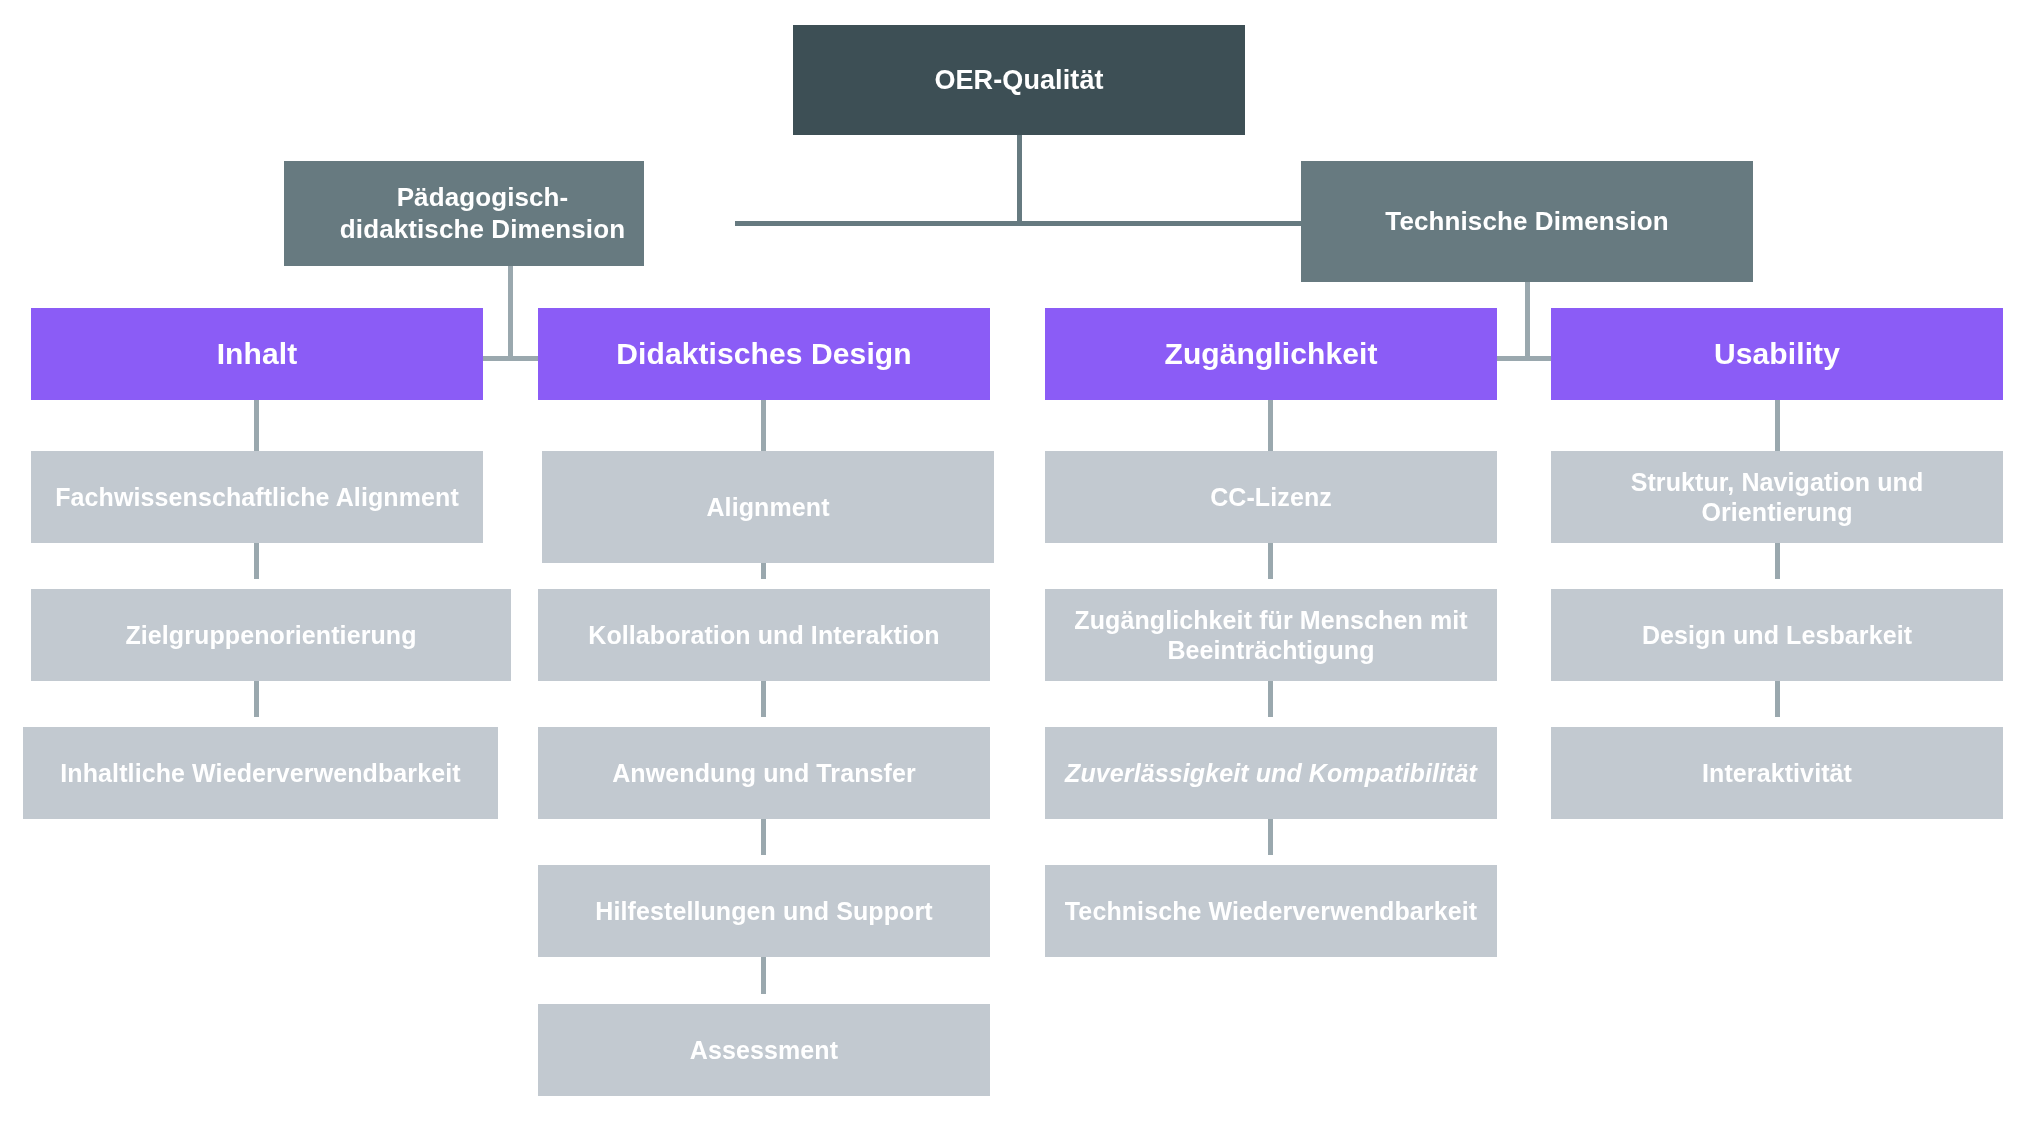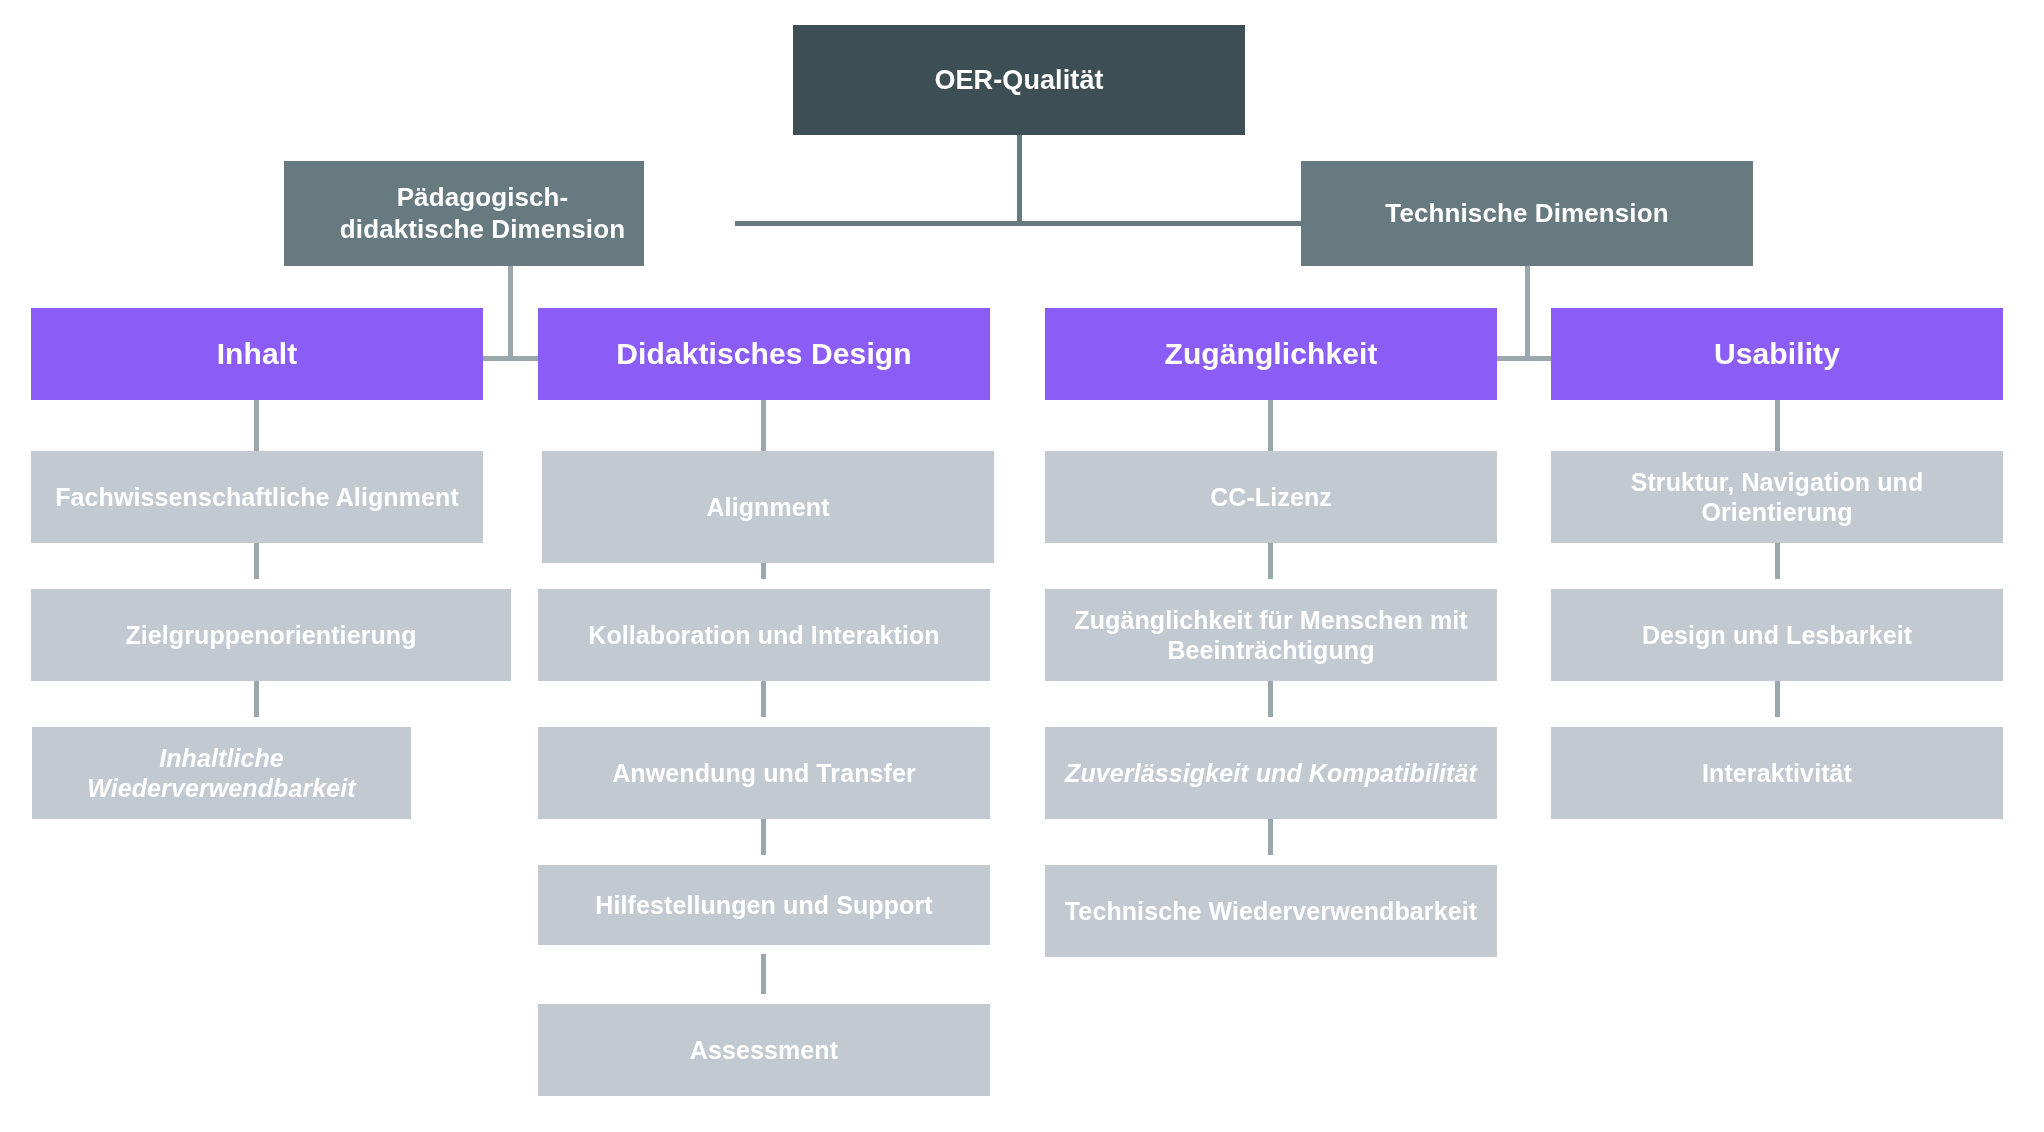--- a/index.html
+++ b/index.html
@@ -88,21 +88,21 @@
   <div class="line vline" style="left:1775px; top:677px; height:40px;"></div>
 
   <div class="node lvl-root" style="left:793px; top:25px; width:452px; height:110px;">
     <span>OER-Qualität</span>
   </div>
 
   <div class="node lvl-dim" style="left:284px; top:161px; width:360px; height:105px;padding-left:47px;">
     <span>Pädagogisch-didaktische Dimension</span>
   </div>
 
-  <div class="node lvl-dim" style="left:1301px; top:161px; width:452px; height:105px;">
+  <div class="node lvl-dim" style="left:1301px; top:161px; width:452px; height:121px;">
     <span>Technische Dimension</span>
   </div>
 
   <div class="node lvl-cat" style="left:31px; top:308px; width:452px; height:92px;">
     <span>Inhalt</span>
   </div>
 
   <div class="node lvl-cat" style="left:538px; top:308px; width:452px; height:92px;">
     <span>Didaktisches Design</span>
   </div>
@@ -114,34 +114,34 @@
   <div class="node lvl-cat" style="left:1551px; top:308px; width:452px; height:92px;">
     <span>Usability</span>
   </div>
 
   <div class="node lvl-leaf" style="left:31px; top:451px; width:452px; height:92px;">
     <span>Fachwissenschaftliche Alignment</span>
   </div>
   <div class="node lvl-leaf" style="left:31px; top:589px; width:480px; height:92px;">
     <span>Zielgruppenorientierung</span>
   </div>
-  <div class="node lvl-leaf" style="left:32px; top:727px; width:379px; height:92px;font-style:italic;">
+  <div class="node lvl-leaf" style="left:23px; top:727px; width:475px; height:92px;">
     <span>Inhaltliche Wiederverwendbarkeit</span>
   </div>
 
   <div class="node lvl-leaf" style="left:542px; top:451px; width:452px; height:112px;">
     <span>Alignment</span>
   </div>
   <div class="node lvl-leaf" style="left:538px; top:589px; width:452px; height:92px;">
     <span>Kollaboration und Interaktion</span>
   </div>
   <div class="node lvl-leaf" style="left:538px; top:727px; width:452px; height:92px;">
     <span>Anwendung und Transfer</span>
   </div>
-  <div class="node lvl-leaf" style="left:538px; top:865px; width:452px; height:80px;">
+  <div class="node lvl-leaf" style="left:538px; top:865px; width:452px; height:92px;">
     <span>Hilfestellungen und Support</span>
   </div>
   <div class="node lvl-leaf" style="left:538px; top:1004px; width:452px; height:92px;">
     <span>Assessment</span>
   </div>
 
   <div class="node lvl-leaf" style="left:1045px; top:451px; width:452px; height:92px;">
     <span>CC-Lizenz</span>
   </div>
   <div class="node lvl-leaf" style="left:1045px; top:589px; width:452px; height:92px;">

